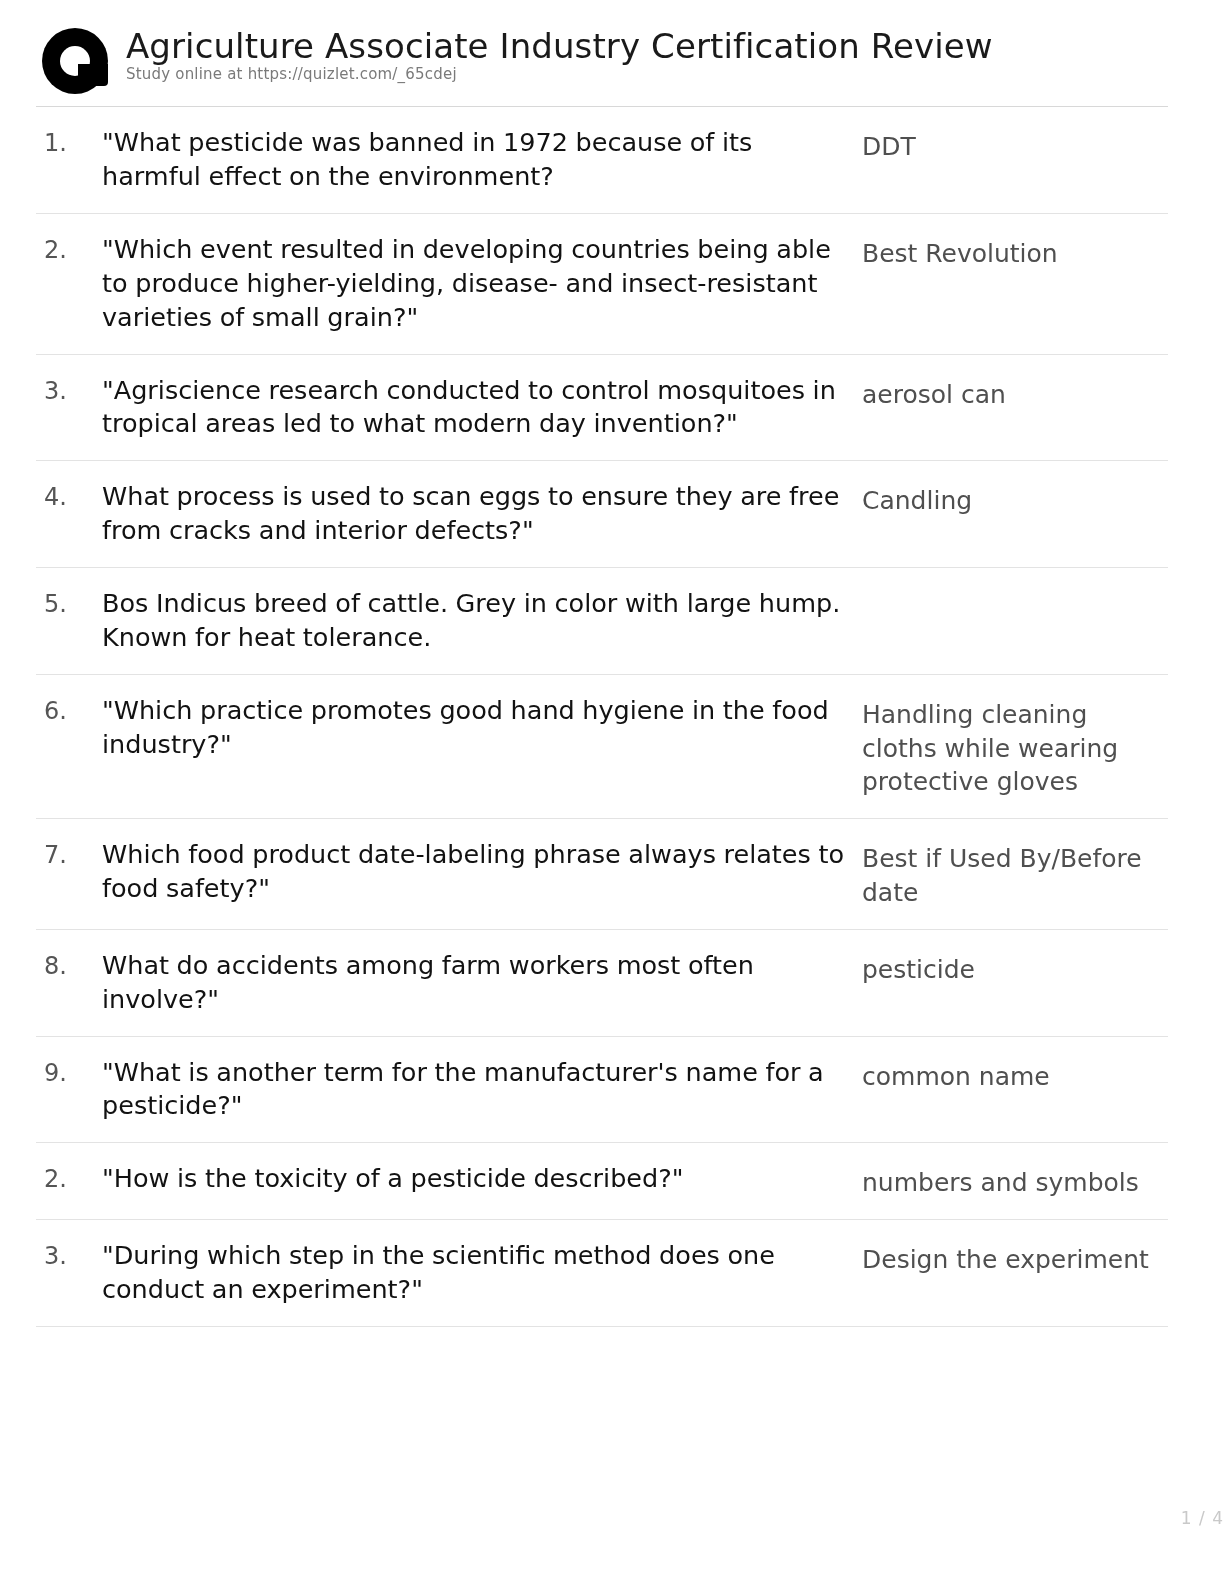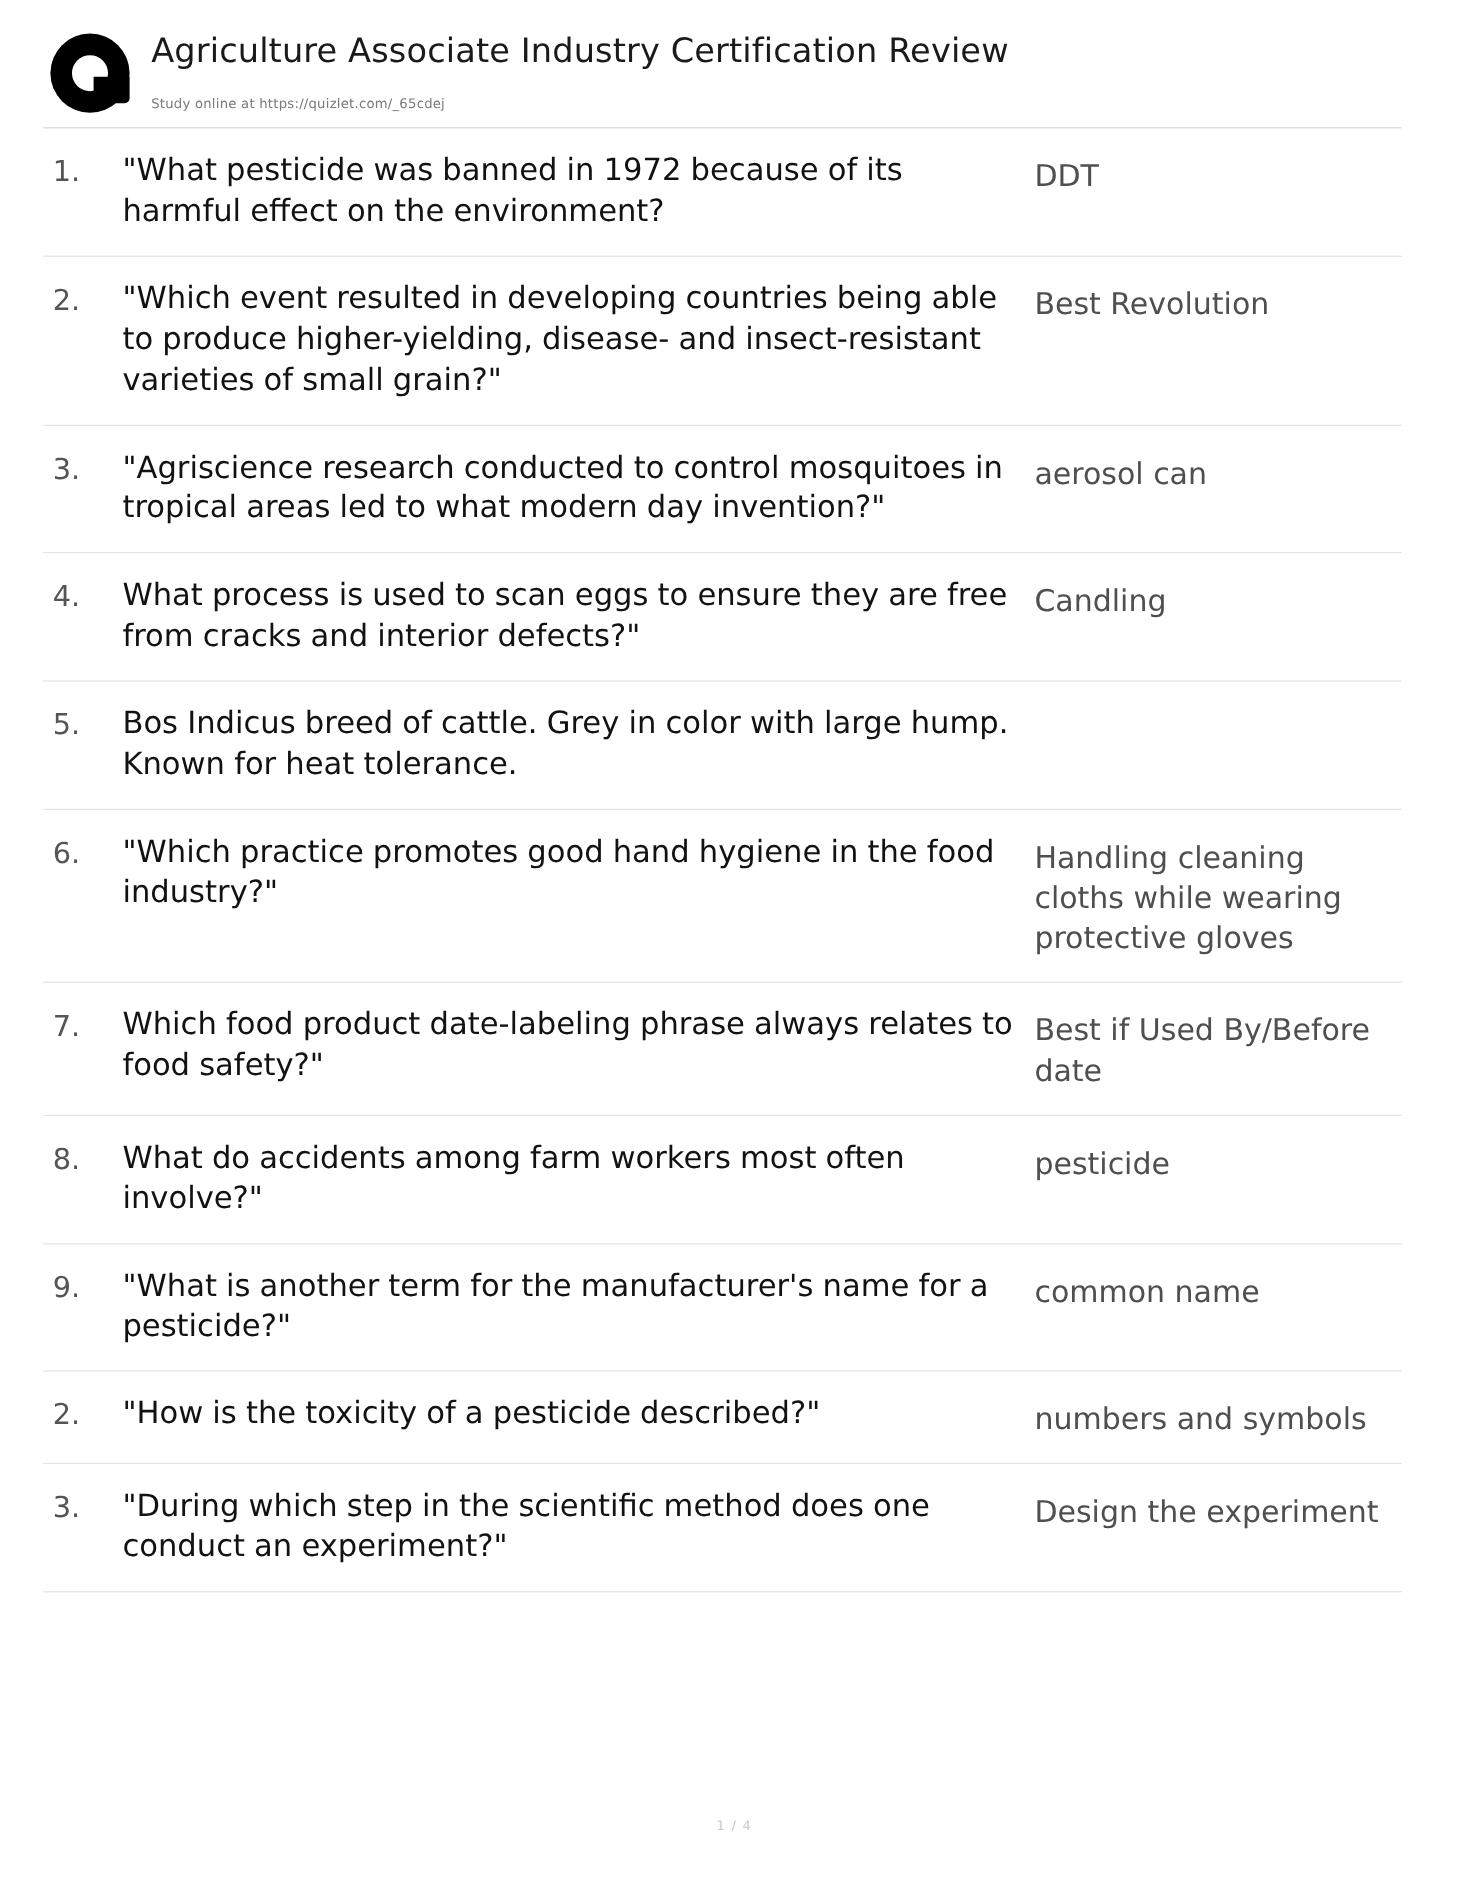--- a/index.html
+++ b/index.html
@@ -62,30 +62,30 @@
     top: 40px;
     width: 30px;
     height: 22px;
     background: #000000;
     border-bottom-right-radius: 4px;
   }
   .header-text {
     padding-top: 6px;
   }
   .doc-title {
-    font-size: 28px;
+    font-size: 34px;
     font-weight: 400;
     color: #1a1a1a;
     line-height: 1.1;
     letter-spacing: 0.1px;
   }
   .doc-subtitle {
-    font-size: 11px;
+    font-size: 15px;
     color: #7a7a7a;
-    margin-top: 21px;
+    margin-top: 0;
     letter-spacing: 0.2px;
   }
 
   
   .qa-list {
     margin-top: 4px;
   }
   .qa-row {
     display: flex;
     align-items: flex-start;
@@ -124,22 +124,22 @@
   .list-end {
     border-top: 1px solid #e3e3e3;
   }
 
   
   .footer {
     position: absolute;
     left: 0;
     right: 0;
     bottom: 56px;
-    text-align: center;
-    font-size: 11px;
+    text-align: right;
+    font-size: 17px;
     color: #c9c9c9;
     letter-spacing: 1px;
   }
 </style>
 </head>
 <body>
 
 <div class="page">
 
   <div class="header">

